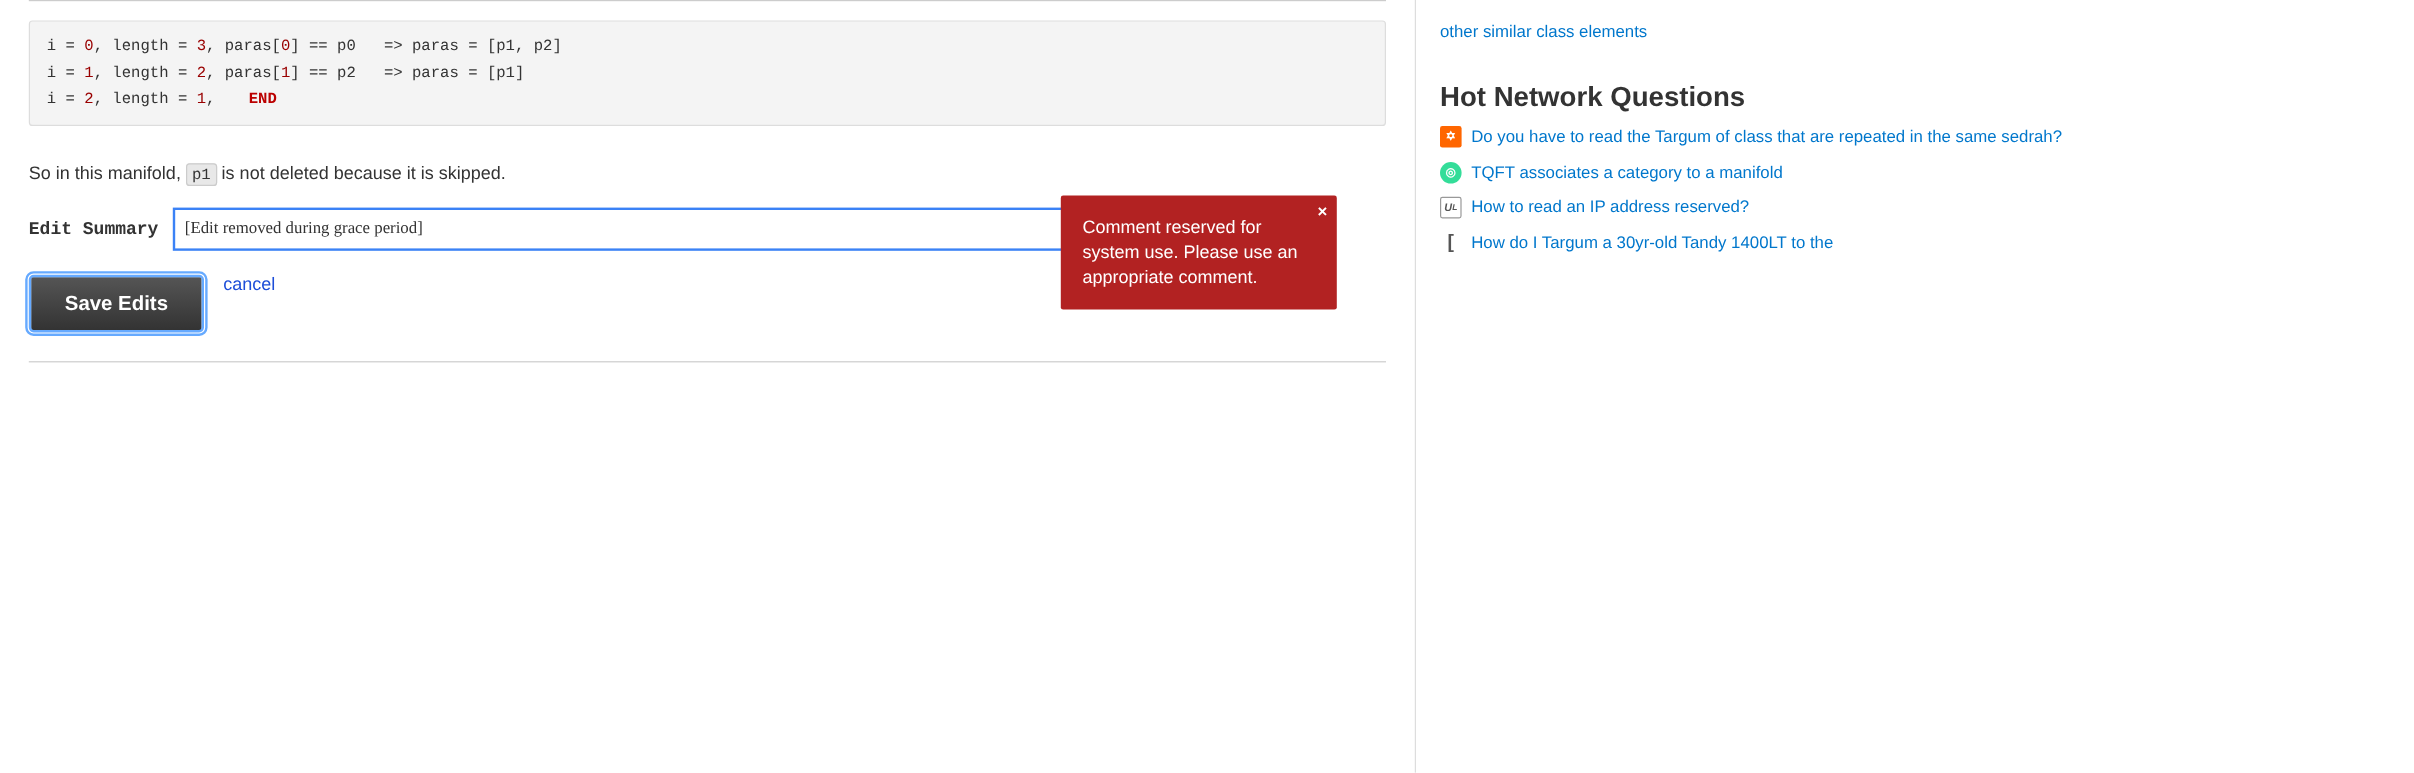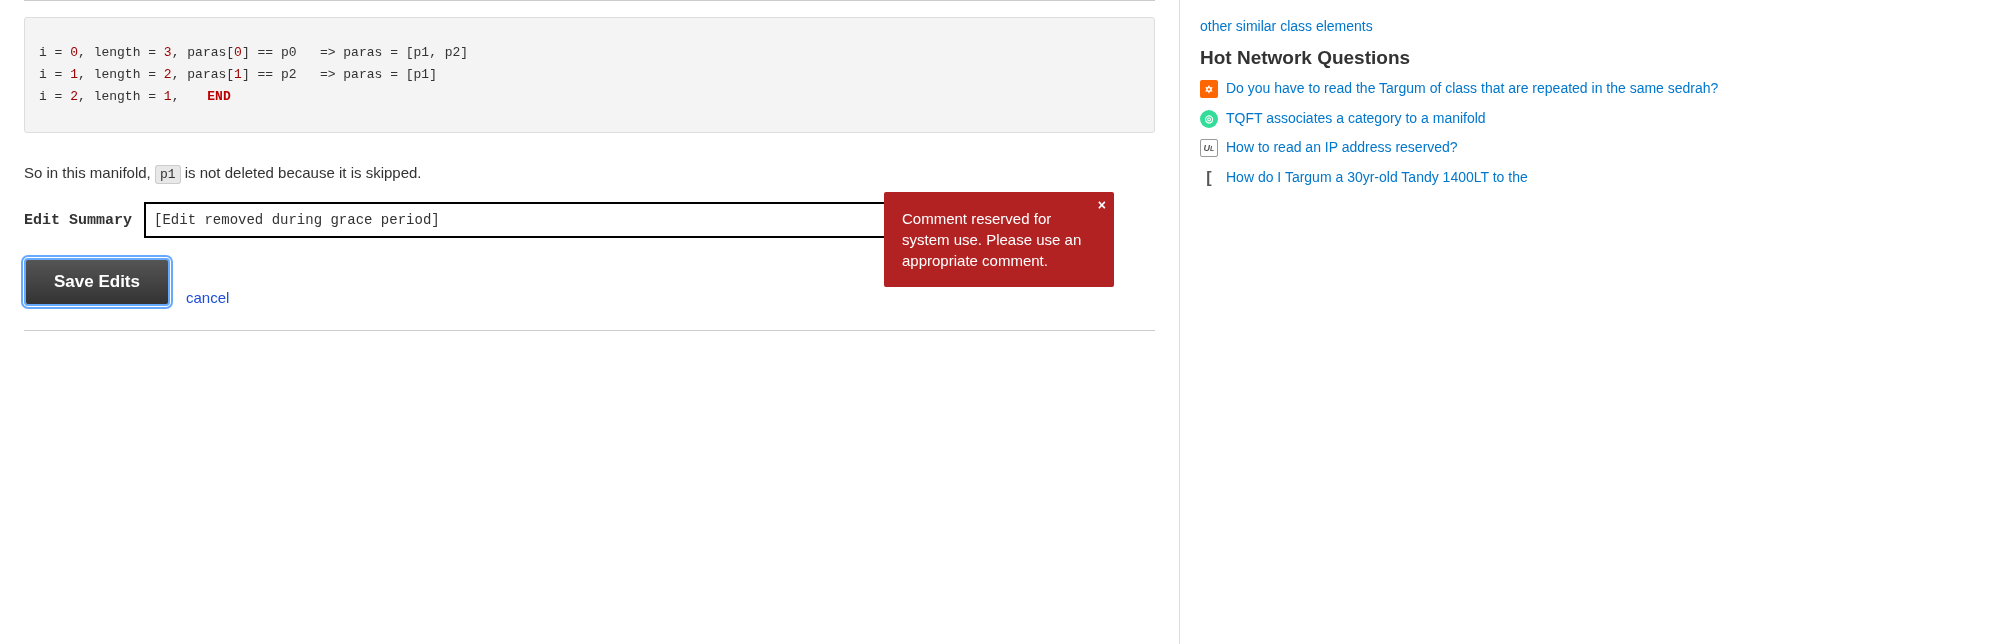--- a/index.html
+++ b/index.html
@@ -36,21 +36,21 @@
       font-size: 13px;
       background: #e8e8e8;
       border: 1px solid #ccc;
       border-radius: 3px;
       padding: 1px 4px;
     }
     .code-block {
       background: #f4f4f4;
       border: 1px solid #ddd;
       border-radius: 3px;
-      padding: 24px 14px;
+      padding: 10px 14px;
       font-family: "Courier New", Courier, monospace;
       font-size: 13px;
       line-height: 1.7;
       margin-bottom: 16px;
       color: #333;
     }
     .code-line { display: block; }
     .num { color: #900; }
     .kw-end { color: #b00; font-weight: bold; margin-left: 20px; }
     .edit-summary-row {
@@ -64,24 +64,24 @@
       font-weight: bold;
       font-size: 15px;
       margin-right: 12px;
       white-space: nowrap;
       font-family: Liberation Mono, monospace;
     }
     .edit-summary-input {
       flex: 1;
       max-width: 860px;
       height: 36px;
-      border: 2px solid #000000;
+      border: 2px solid #3b82f6;
       padding: 4px 8px;
       font-size: 14px;
-      font-family: Liberation Mono, monospace;
+      font-family: Liberation Serif, serif;
       outline: none;
       color: #333;
     }
     .tooltip-box {
       position: absolute;
       left: 860px;
       top: -10px;
       background: #b22222;
       color: #fff;
       font-size: 15px;
@@ -97,21 +97,21 @@
       top: 6px;
       right: 8px;
       color: #fff;
       font-size: 14px;
       cursor: pointer;
       font-weight: bold;
       line-height: 1;
     }
     .actions-row {
       display: flex;
-      align-items: flex-end;
+      align-items: flex-start;
       gap: 16px;
       margin-top: 8px;
     }
     .save-btn {
       background: linear-gradient(to bottom, #555, #333);
       color: #fff;
       font-size: 17px;
       font-weight: bold;
       border: 2px solid #6af;
       border-radius: 4px;
@@ -138,24 +138,24 @@
       flex-shrink: 0;
     }
     .similar-link {
       color: #07c;
       font-size: 14px;
       line-height: 1.5;
       display: block;
       margin-bottom: 2px;
     }
     .hot-network-title {
-      font-size: 19px;
-      font-weight: bold;
-      color: #333;
-      margin: 10px 0 10px 0;
+      font-size: 23px;
+      font-weight: bold;
+      color: #333;
+      margin: 30px 0 10px 0;
     }
     .network-list { list-style: none; }
     .network-item {
       display: flex;
       align-items: flex-start;
       gap: 8px;
       margin-bottom: 10px;
     }
     .site-icon {
       width: 18px;

